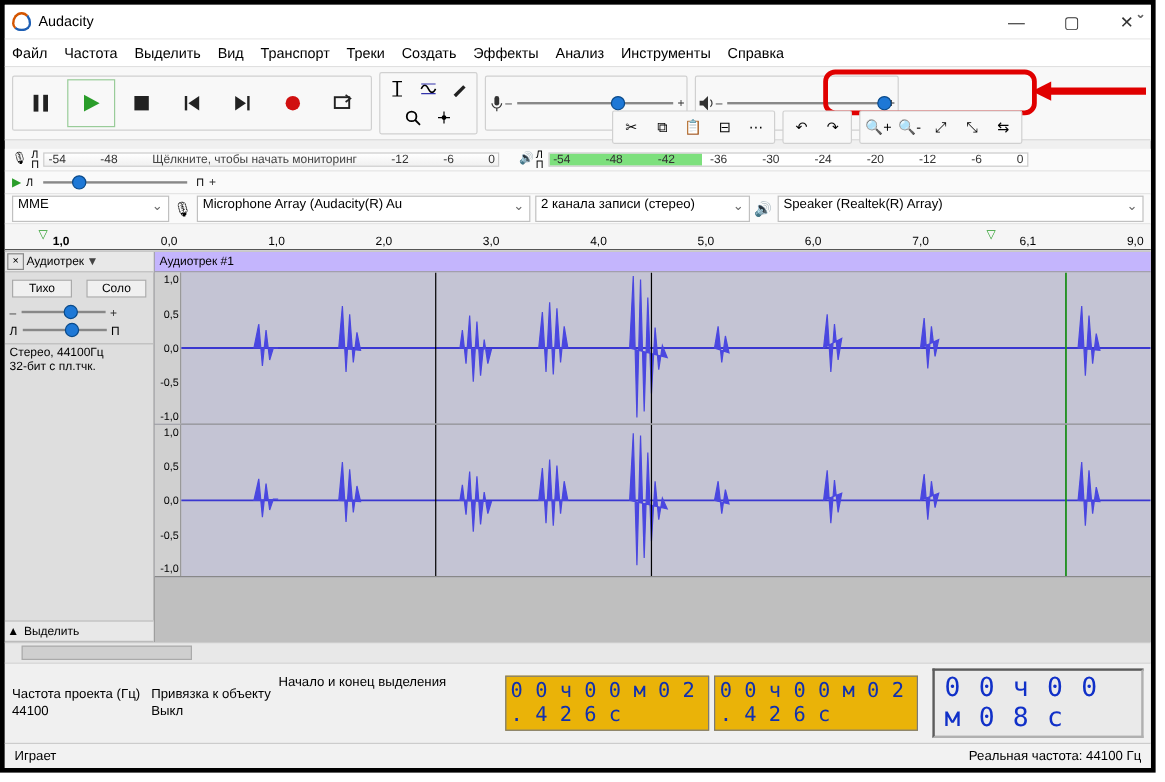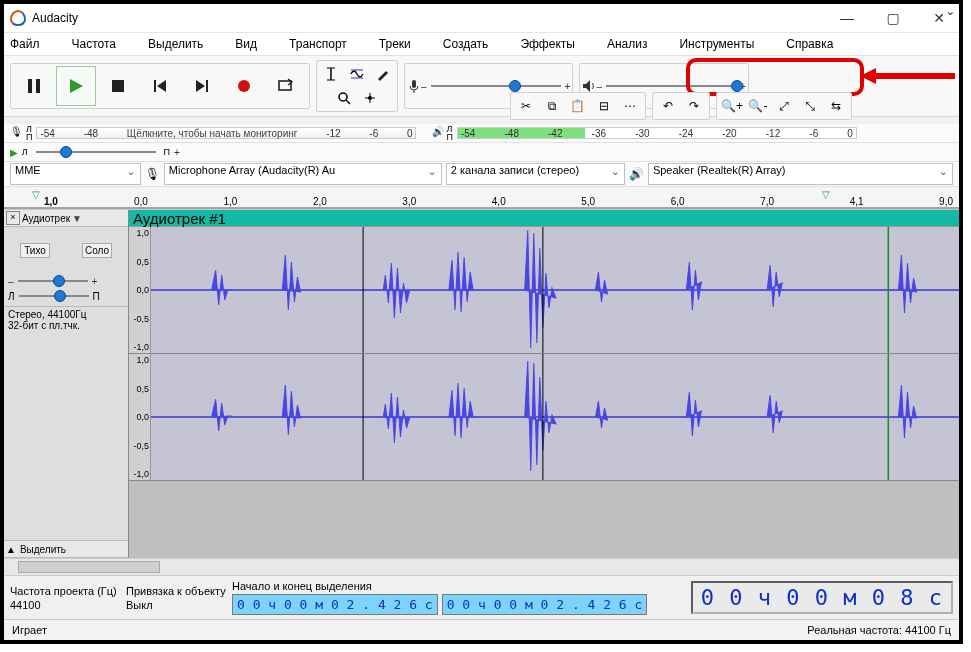--- a/index.html
+++ b/index.html
@@ -3,21 +3,21 @@
 <meta charset="utf-8">
 <style>
 html,body{margin:0;padding:0;font-family:"Segoe UI",Tahoma,sans-serif;font-size:12px;color:#000;background:#fff}
 .window{width:963px;height:644px;border:4px solid #000;box-sizing:border-box;position:relative;display:flex;flex-direction:column;background:#f0f0f0;}
 .titlebar{height:28px;background:#fff;display:flex;align-items:center;padding:0 6px;border-bottom:1px solid #e5e5e5}
 .titlebar .logo{width:16px;height:16px;margin-right:6px;position:relative}
 .titlebar .logo:before{content:"";position:absolute;inset:0;border:2px solid #d45500;border-radius:50% 50% 50% 50% / 60% 60% 40% 40%;border-bottom-color:#1e5fb4;border-right-color:#1e5fb4}
 .titlebar .title{font-size:12px}
 .winbtns{margin-left:auto;display:flex;gap:18px;font-size:14px;color:#333}
 .winbtns span{width:28px;text-align:center;cursor:default}
-.menubar{height:22px;background:#fff;display:flex;align-items:center;padding:0 6px;gap:32px;border-bottom:1px solid #e0e0e0}
+.menubar{height:22px;background:#fff;display:flex;align-items:center;padding:0 6px;gap:14px;border-bottom:1px solid #e0e0e0}
 .menubar span{font-size:12px}
 .toolrow{background:#f8f8f8;padding:4px 6px;border-bottom:1px solid #d8d8d8;display:flex;align-items:center;position:relative}
 .tgrp{display:flex;align-items:center;border:1px solid #d0d0d0;border-radius:2px;padding:2px;margin-right:6px;background:#f8f8f8}
 .tbtn{width:38px;height:38px;border:1px solid transparent;display:flex;align-items:center;justify-content:center;margin:0 1px;background:#f8f8f8}
 .tbtn svg{pointer-events:none}
 .tbtn.small{width:22px;height:22px}
 .tgrp.small .tbtn{width:22px;height:20px}
 .slider{position:relative;width:130px;height:8px;margin:0 4px}
 .slider:before{content:"";position:absolute;left:0;right:0;top:3px;height:2px;background:#888}
 .slider .thumb{position:absolute;top:-2px;width:10px;height:10px;border-radius:50%;background:#1e78d6;border:1px solid #0a4a8a}
@@ -27,28 +27,28 @@
 .meter .ticks{position:absolute;inset:0;display:flex;justify-content:space-between;align-items:center;padding:0 4px;font-size:10px;color:#333}
 .devrow{display:flex;align-items:center;height:24px;background:#fafafa;border-bottom:1px solid #e0e0e0;padding:0 6px;gap:4px}
 .devrow select,.devrow .sel{border:1px solid #c0c0c0;background:#fff;height:20px;font-size:11px;padding:0 18px 0 4px;position:relative}
 .sel:after{content:"⌄";position:absolute;right:4px;top:1px;color:#666}
 .timeruler{height:22px;background:#f5f5f5;border-bottom:1px solid #c8c8c8;position:relative;display:flex;align-items:flex-end;font-size:10px}
 .trackarea{flex:1;display:flex;overflow:hidden;background:#b8b8b8}
 .trackpanel{width:124px;background:#dedede;border-right:1px solid #888;display:flex;flex-direction:column;font-size:10px}
 .trackpanel .hdr{display:flex;align-items:center;background:#e8e8e8;border-bottom:1px solid #bbb;height:16px;padding:0 2px}
 .trackpanel .hdr .x{width:12px;height:12px;border:1px solid #888;font-size:9px;line-height:10px;text-align:center;margin-right:2px}
 .trackpanel .btns{display:flex}
-.trackpanel .btns div{flex:1;text-align:center;border:1px solid #aaa;background:#f0f0f0;font-size:10px;padding:1px 0;margin:16px}
+.trackpanel .btns div{flex:1;text-align:center;border:1px solid #aaa;background:#f0f0f0;font-size:10px;padding:1px 0;margin:6px}
 .trackpanel .mini{padding:2px 4px}
 .wavewrap{flex:1;position:relative;background:#bfbfbf}
-.wavehdr{height:16px;background:#14b8a6;border-bottom:1px solid #999;font-size:15px;padding:0 4px;display:flex;align-items:center}
+.wavehdr{height:16px;background:#c4b5fd;border-bottom:1px solid #999;font-size:10px;padding:0 4px;display:flex;align-items:center}
 .channel{height:126px;background:#c4c4d4;border-bottom:1px solid #888;position:relative}
 .bbar{background:#f0f0f0;border-top:1px solid #ccc;padding:4px 6px}
 .selbar{display:flex;align-items:center;gap:6px;font-size:11px}
-.selbar .tbox{border:1px solid #7a7a7a;background:#7dd3fc;color:#1030b0;font-family:monospace;font-size:13px;padding:2px 4px}
+.selbar .tbox{border:1px solid #7a7a7a;background:#eab308;color:#1030b0;font-family:monospace;font-size:17px;padding:2px 4px}
 .bigtime{border:2px inset #b0b0b0;background:#eaeaea;padding:2px 8px;font-family:monospace;font-size:22px;color:#1030c8;letter-spacing:1px}
 .status{height:20px;display:flex;align-items:center;padding:0 8px;font-size:11px;border-top:1px solid #ccc;background:#f2f2f2}
 .highlight{position:absolute;border:4px solid #e00000;border-radius:10px;pointer-events:none}
 .arrow{position:absolute;pointer-events:none}
 .ylabels{position:absolute;left:0;top:0;bottom:0;width:22px;background:#d0d0d0;border-right:1px solid #999;font-size:9px;display:flex;flex-direction:column;justify-content:space-between;padding:1px 1px;box-sizing:border-box;text-align:right}
 .waveplot{position:absolute;left:22px;right:0;top:0;bottom:0}
 .mic,.spk{width:14px;height:14px;display:inline-block}
 .plusminus{font-size:10px;color:#333}
 .chev{font-size:10px;color:#444;margin-left:2px}
 </style>
@@ -280,21 +280,21 @@
     <span style="position:absolute;left:818px;top:2px;color:#2a9d2a">▽</span>
     <div style="position:absolute;left:130px;right:6px;bottom:2px;display:flex;justify-content:space-between">
       <span>0,0</span>
         <span>1,0</span>
         <span>2,0</span>
         <span>3,0</span>
         <span>4,0</span>
         <span>5,0</span>
         <span>6,0</span>
         <span>7,0</span>
-        <span>4,1</span>
+        <span>6,1</span>
         <span>9,0</span>
     </div>
   </div>
 
   <div class="trackarea">
     <div class="trackpanel">
       <div class="hdr">
         <div class="x">×</div>
         <span>Аудиотрек</span>
         <span class="chev">▼</span>
@@ -386,21 +386,21 @@
   <div class="bbar">
     <div class="selbar">
       <div style="display:flex;flex-direction:column;gap:2px">
         <span>Частота проекта (Гц)</span>
         <div class="sel" style="width:110px">44100</div>
       </div>
       <div style="display:flex;flex-direction:column;gap:2px">
         <span>Привязка к объекту</span>
         <div class="sel" style="width:100px">Выкл</div>
       </div>
-      <div style="display:flex;flex-direction:column;gap:2px">
+      <div style="display:flex;flex-direction:row;gap:2px">
         <div class="sel" style="width:290px">Начало и конец выделения</div>
         <div style="display:flex;gap:4px">
           <div class="tbox">0 0 ч 0 0 м 0 2 . 4 2 6 с</div>
           <div class="tbox">0 0 ч 0 0 м 0 2 . 4 2 6 с</div>
         </div>
       </div>
       <div style="flex:1"></div>
       <div class="bigtime">0 0 ч 0 0 м 0 8 с</div>
     </div>
   </div>

